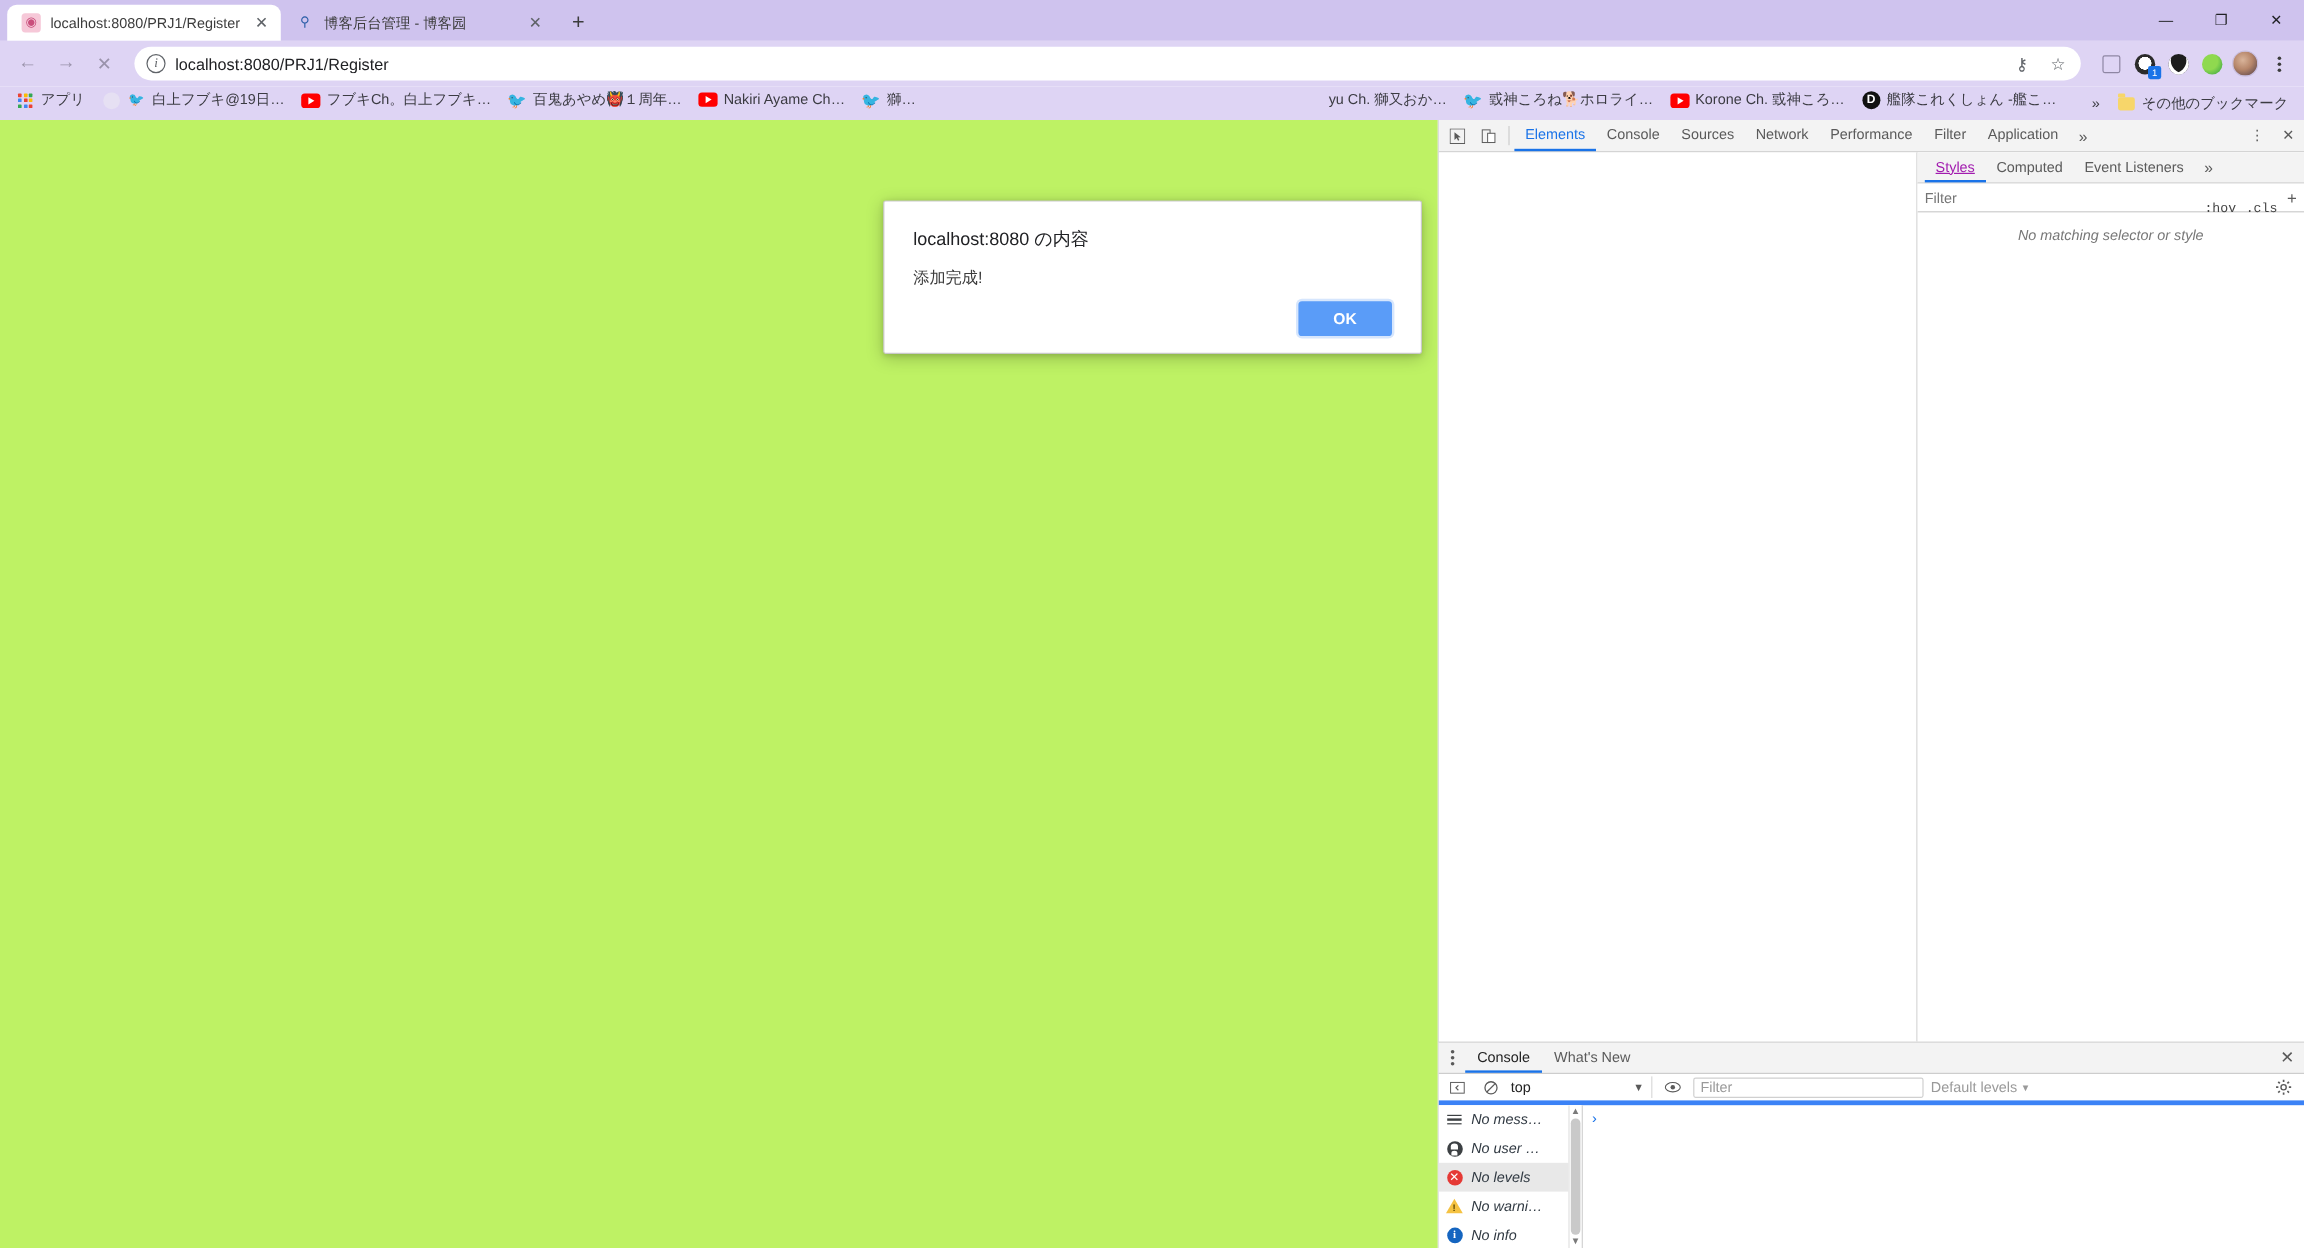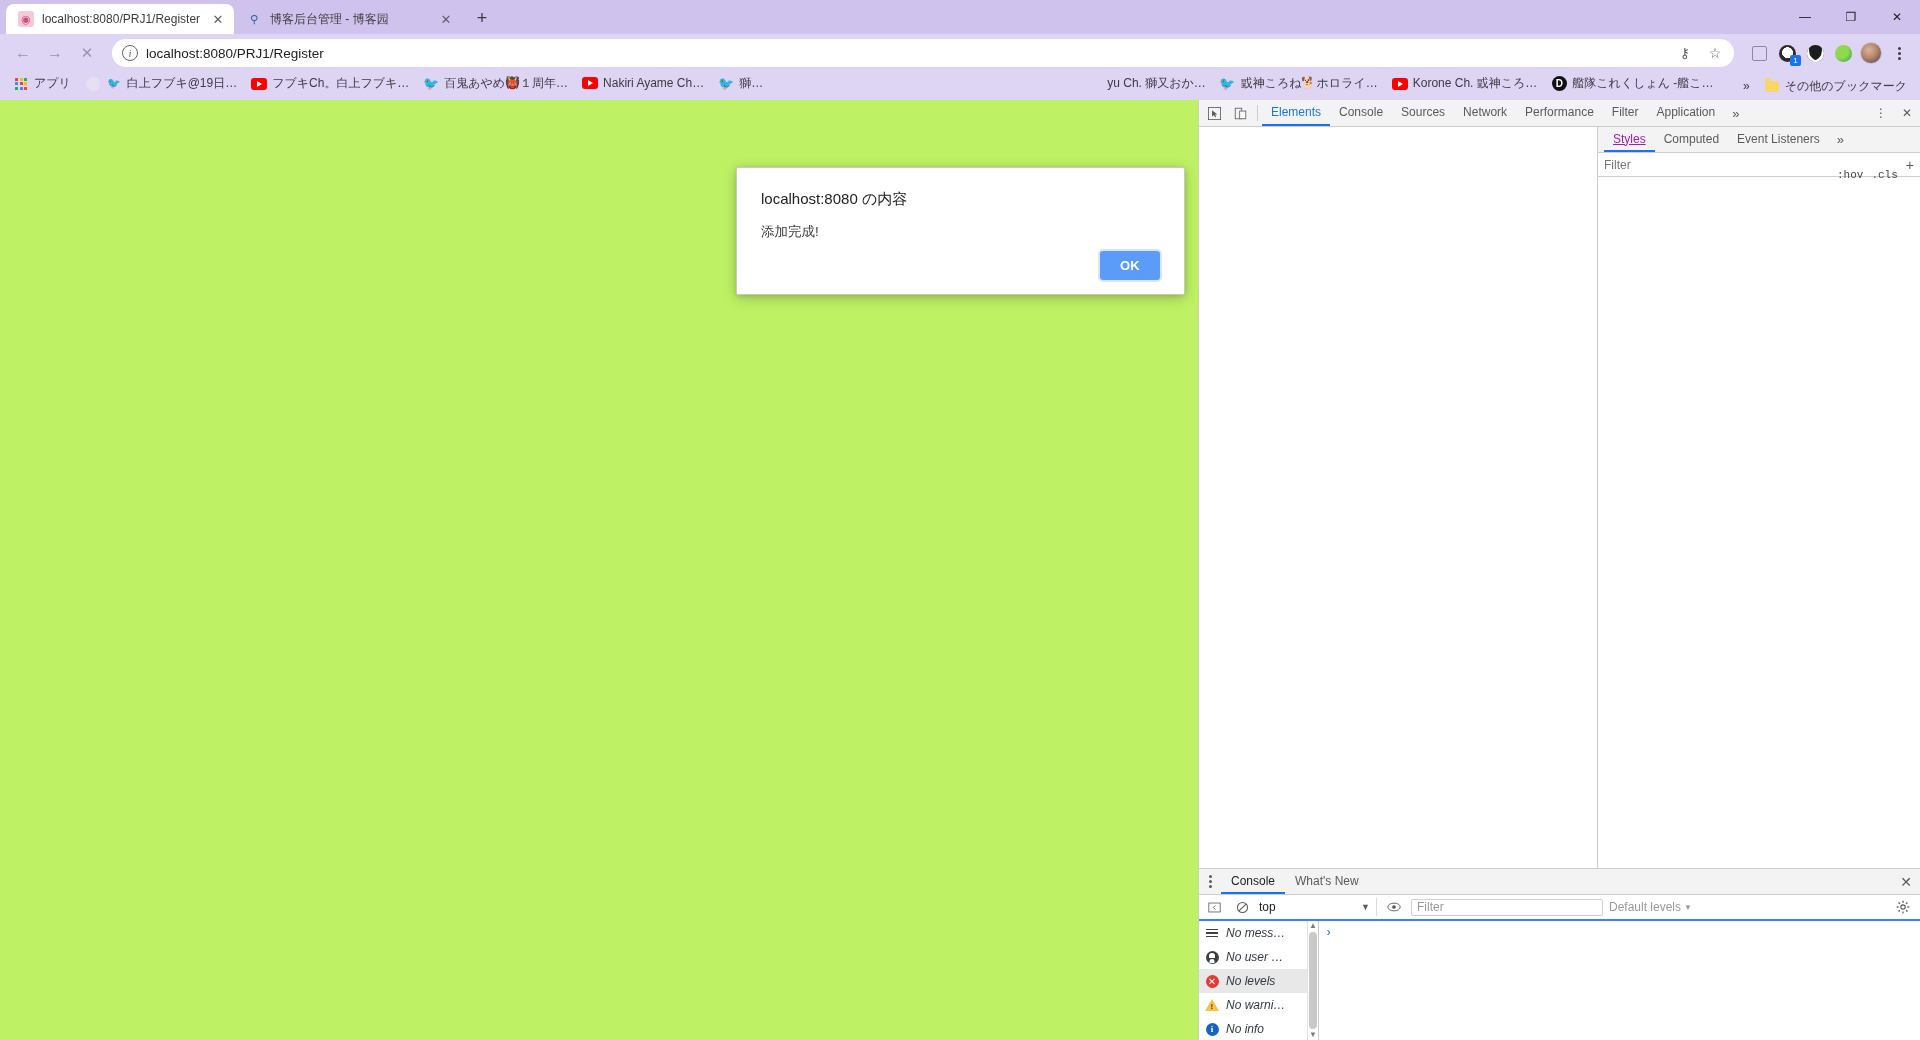--- a/index.html
+++ b/index.html
@@ -197,21 +197,21 @@
   .dlg-msg { font-size: 13.5px; color: #3c3c3c; }
   .dlg-actions { margin-top: auto; display: flex; justify-content: flex-end; }
   .dlg-ok {
     background: #5a9cf8;
     color: #ffffff;
     border: none;
     border-radius: 3px;
     font-size: 13px;
     font-weight: bold;
     padding: 7px 0;
-    width: 60px;
+    width: 78px;
     font-family: "Liberation Sans", sans-serif;
     letter-spacing: 0.3px;
     box-shadow: 0 0 0 2px rgba(90,156,248,0.25);
   }
 
   
   .devtools {
     flex: 1 1 auto;
     display: flex; flex-direction: column;
     background: #ffffff;
@@ -296,21 +296,21 @@
   .drawer-kebab i { width: 3px; height: 3px; border-radius: 50%; background: #5a5a5a; display: block; }
   .drawer-tab {
     padding: 0 10px; display: flex; align-items: center; font-size: 12px; color: #5a5a5a;
     border-bottom: 2px solid transparent; white-space: nowrap;
   }
   .drawer-tab.active { color: #222; border-bottom-color: #1a73e8; }
   .drawer-close { margin-left: auto; width: 28px; display: flex; align-items: center; justify-content: center; color: #5a5a5a; font-size: 14px; }
   .console-toolbar {
     height: 26px; flex: 0 0 26px;
     display: flex; align-items: center;
-    border-bottom: 2px solid #3b82f6;
+    border-bottom: 4px solid #3b82f6;
     padding: 0 4px; gap: 6px; background: #fff;
   }
   .ct-icon { width: 22px; height: 22px; display:flex; align-items:center; justify-content:center; color:#5a5a5a; }
   .ct-select {
     display: flex; align-items: center; gap: 4px;
     min-width: 118px; font-size: 12px; color: #222;
     border-right: 1px solid #dadada; padding-right: 6px; height: 18px;
   }
   .ct-select .caret { margin-left: auto; font-size: 9px; color: #5a5a5a; }
   .ct-filter {
@@ -565,20 +565,21 @@
             <div class="styles-tab">Computed</div>
             <div class="styles-tab">Event Listeners</div>
             <div class="dt-more">»</div>
           </div>
           <div class="styles-filterbar">
             <input class="styles-filter-input" placeholder="Filter" style="">
             <span class="mono">:hov</span>
             <span class="mono">.cls</span>
             <span class="styles-plus">+</span>
           </div>
+          <div class="styles-empty">No matching selector or style</div>
         </div>
       </div>
 
       <div class="drawer">
         <div class="drawer-tabs">
           <div class="drawer-kebab">
               <i></i>
               <i></i>
               <i></i>
             </div>

